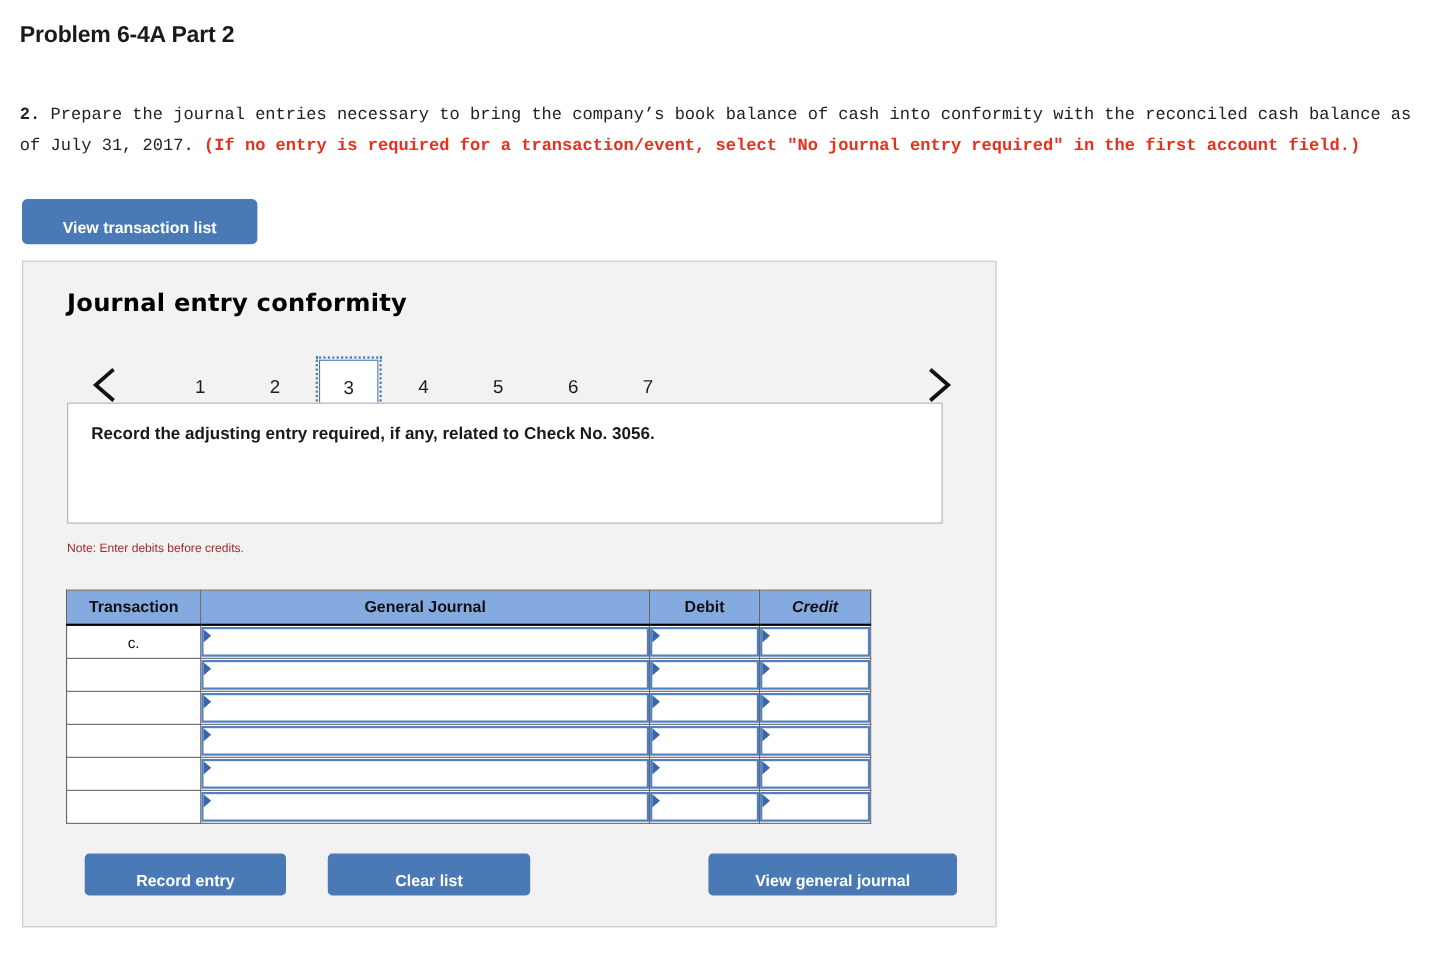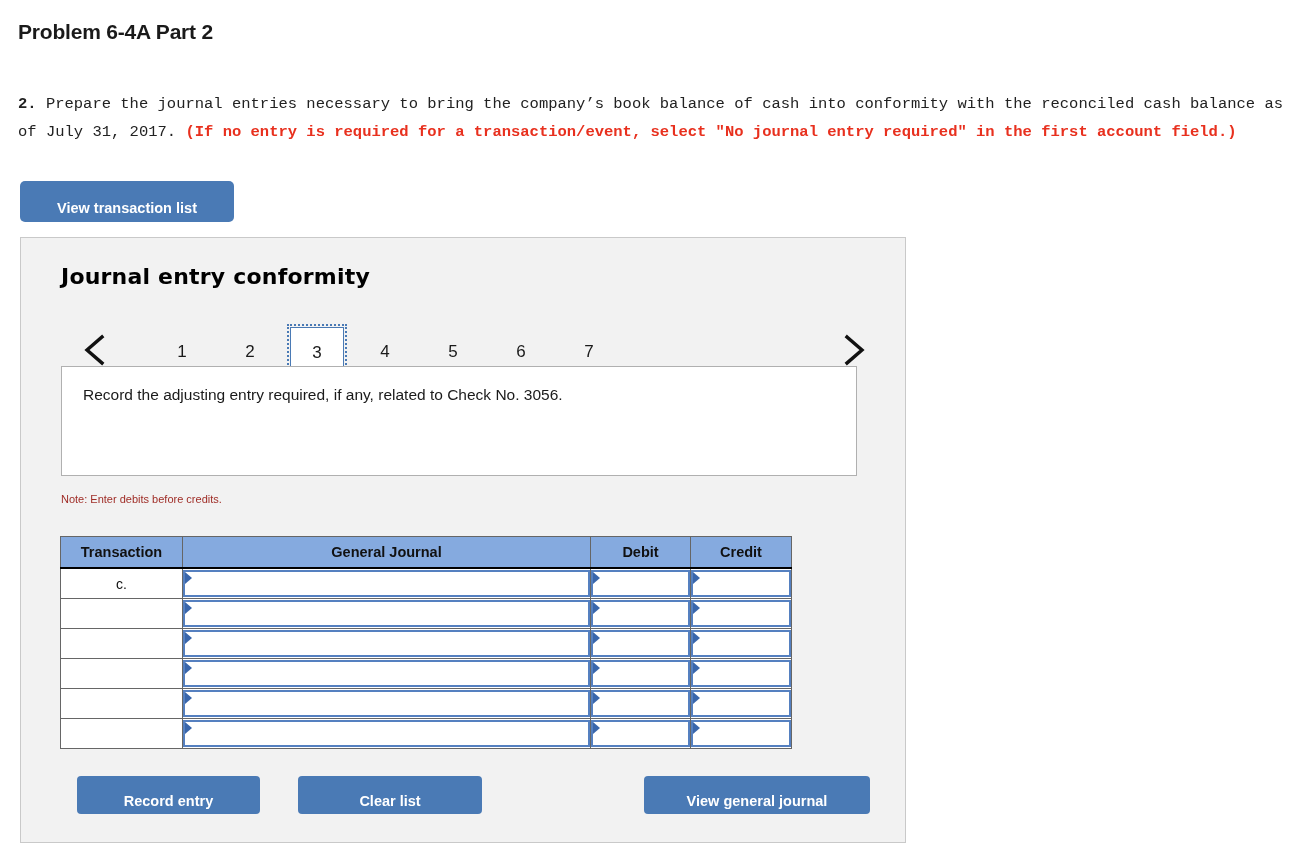--- a/index.html
+++ b/index.html
@@ -139,20 +139,21 @@
     background: #ffffff;
     border: 1px solid #b0b0b0;
     box-sizing: border-box;
   }
   .instruction-text {
     position: absolute;
     left: 21px;
     top: 19px;
     font-size: 15.5px;
     color: #1a1a1a;
+    font-weight: bold;
   }
 
   .note {
     position: absolute;
     left: 40px;
     top: 255px;
     font-size: 11px;
     color: #9f2c26;
   }
 
@@ -178,21 +179,21 @@
   .jtable td {
     border: 1px solid #666666;
     background: #ffffff;
     height: 29px;
     padding: 0;
     vertical-align: middle;
   }
   .col-trans { width: 121px; }
   .col-gj    { width: 407px; }
   .col-deb   { width: 99px; }
-  .col-cre   { width: 100px; }
+  .col-cre   { width: 100px; font-style: italic; }
 
   .trans-cell {
     text-align: center;
     font-size: 14px;
     color: #111111;
   }
 
   
   .cell-input {
     position: relative;

